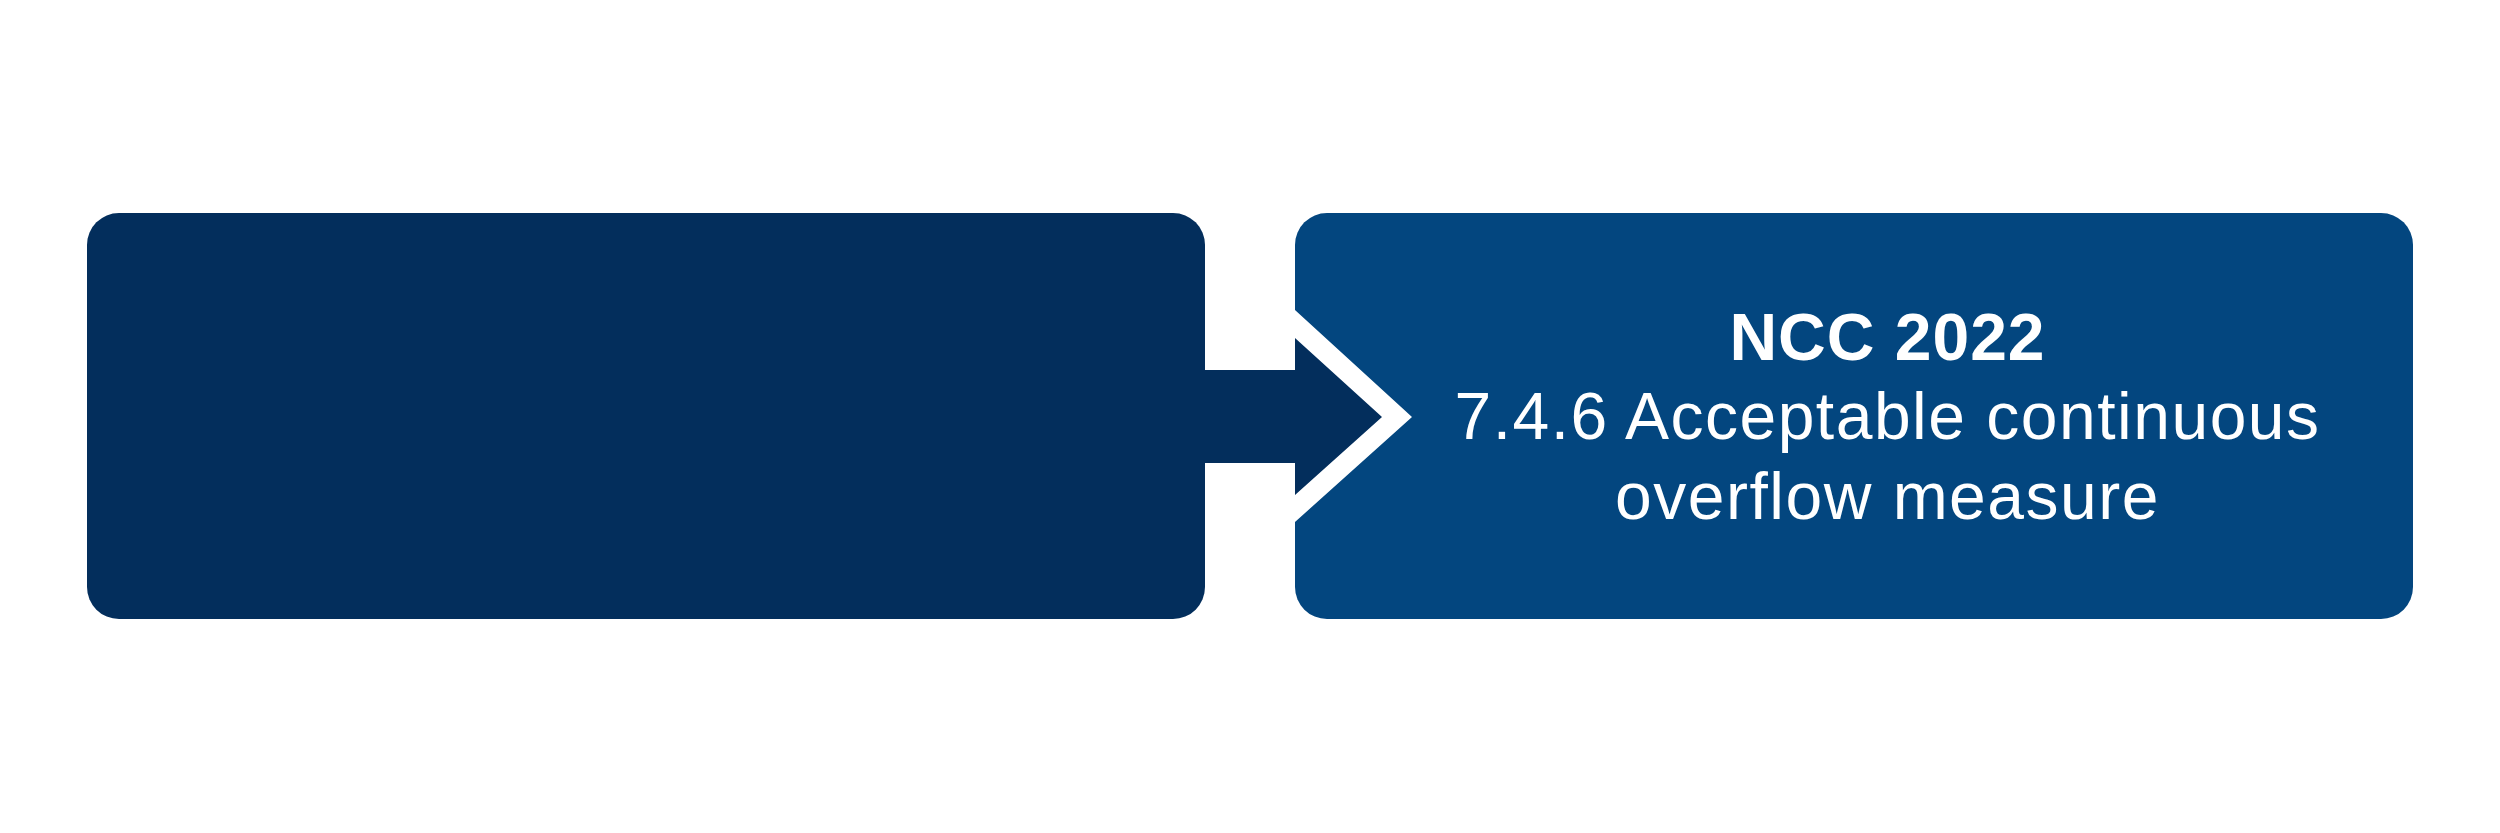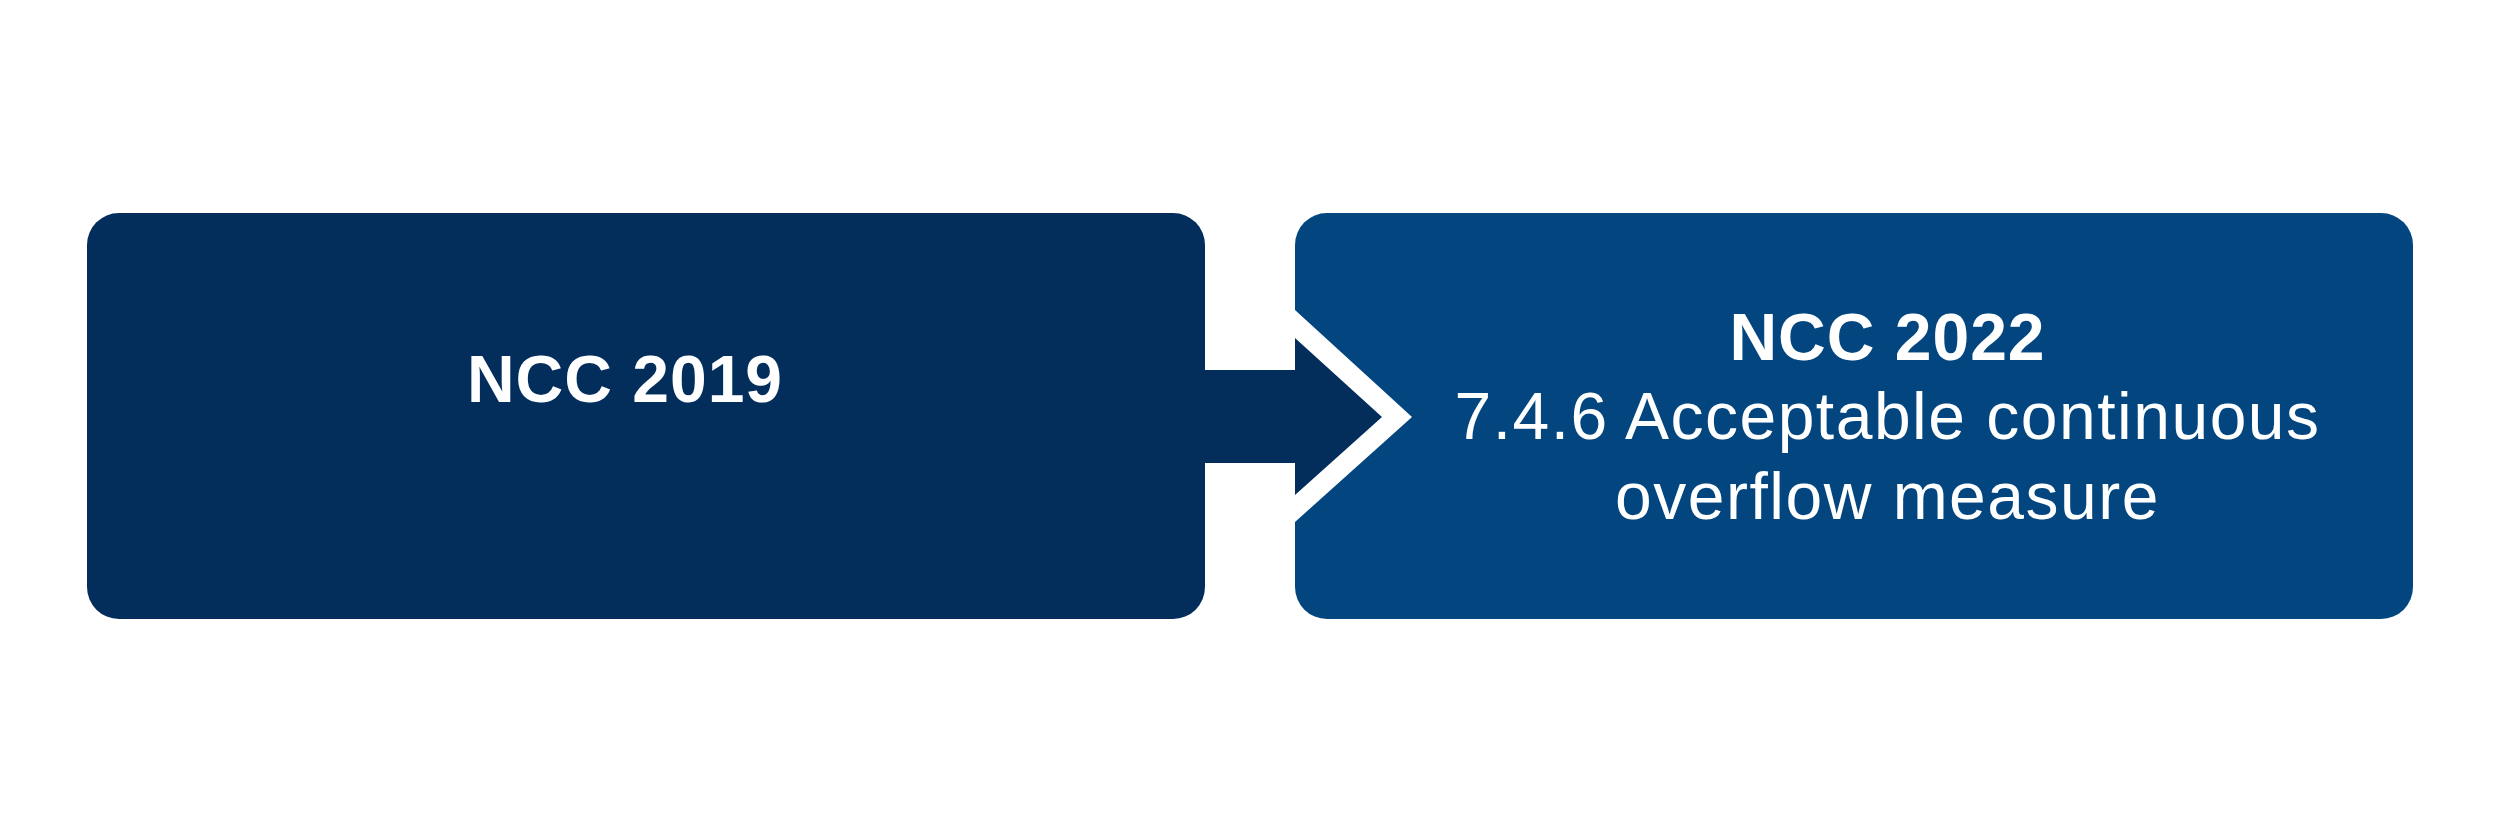--- a/index.html
+++ b/index.html
@@ -78,21 +78,20 @@
   <div class="box box-right"></div>
 
   <svg class="arrow-svg" viewBox="0 0 2500 833">
 
     <polygon points="1205,343 1295,343 1295,310 1412,417 1295,522 1295,490 1205,490" fill="#ffffff"></polygon>
 
     <polygon points="1180,370 1295,370 1295,338 1382,417 1295,495 1295,463 1180,463" fill="#032e5c"></polygon>
   </svg>
 
   <div class="text-block text-left">
-    <span class="title">NCC 2019</span>
   </div>
 
   <div class="text-block text-right">
     <span class="title">NCC 2022</span>
     <span class="subtitle">7.4.6 Acceptable continuous</span>
     <span class="subtitle">overflow measure</span>
   </div>
 
 </div>
 

